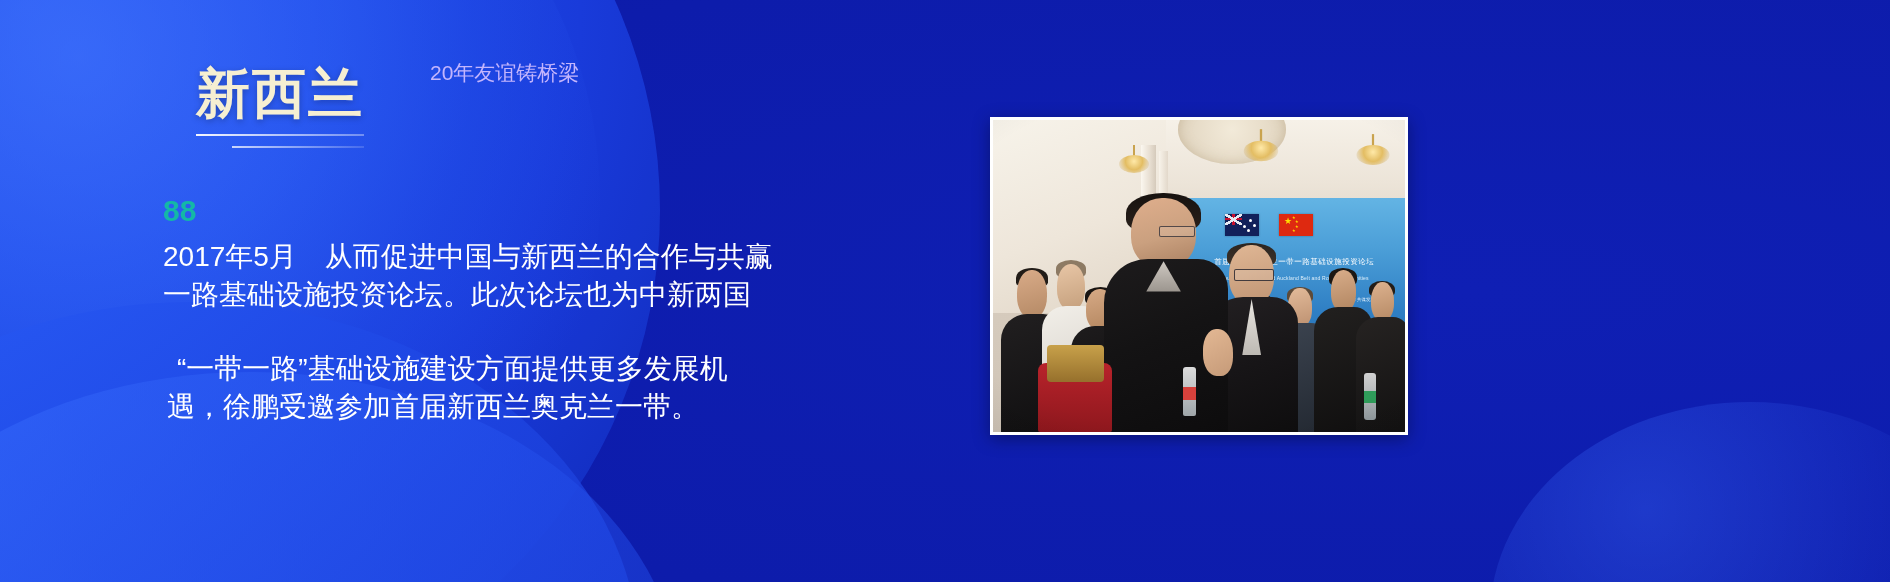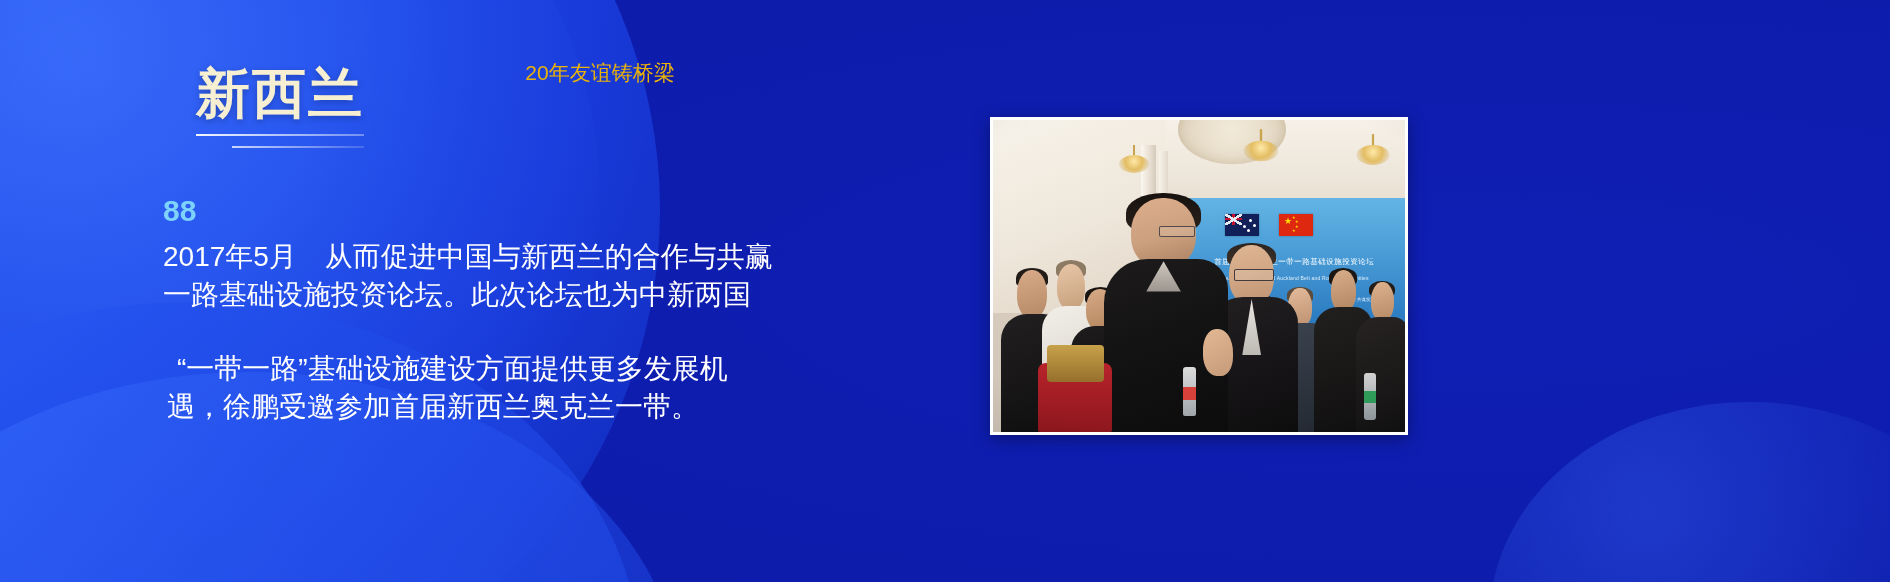--- a/index.html
+++ b/index.html
@@ -60,29 +60,29 @@
     position:absolute;left:196px;top:134px;width:168px;height:2px;
     background:linear-gradient(90deg,rgba(255,255,255,.95),rgba(255,255,255,.35));
   }
   .rule2{
     position:absolute;left:232px;top:146px;width:132px;height:2px;
     background:linear-gradient(90deg,rgba(255,255,255,.75),rgba(255,255,255,.15));
   }
 
   .subtitle{
     position:absolute;left:430px;top:58px;width:340px;
-    text-align:center;color:#eab308;font-size:21px;line-height:1.42;
+    text-align:left;color:#c4b5fd;font-size:21px;line-height:1.42;
     white-space:nowrap;
   }
   .subtitle div{white-space:nowrap;}
 
   
   .seq{
     position:absolute;left:163px;top:196px;
-    font-size:30px;font-weight:bold;color:#7dd3fc;line-height:1;
+    font-size:30px;font-weight:bold;color:#14b8a6;line-height:1;
   }
   .para{
     position:absolute;left:163px;top:238px;width:700px;
     color:#ffffff;font-size:28px;line-height:1.37;
     text-align:justify;
   }
   .para div{white-space:nowrap;}
   .para .l3{padding-left:14px;margin-top:35px;}
   .para .l4{padding-left:4px;}
 

